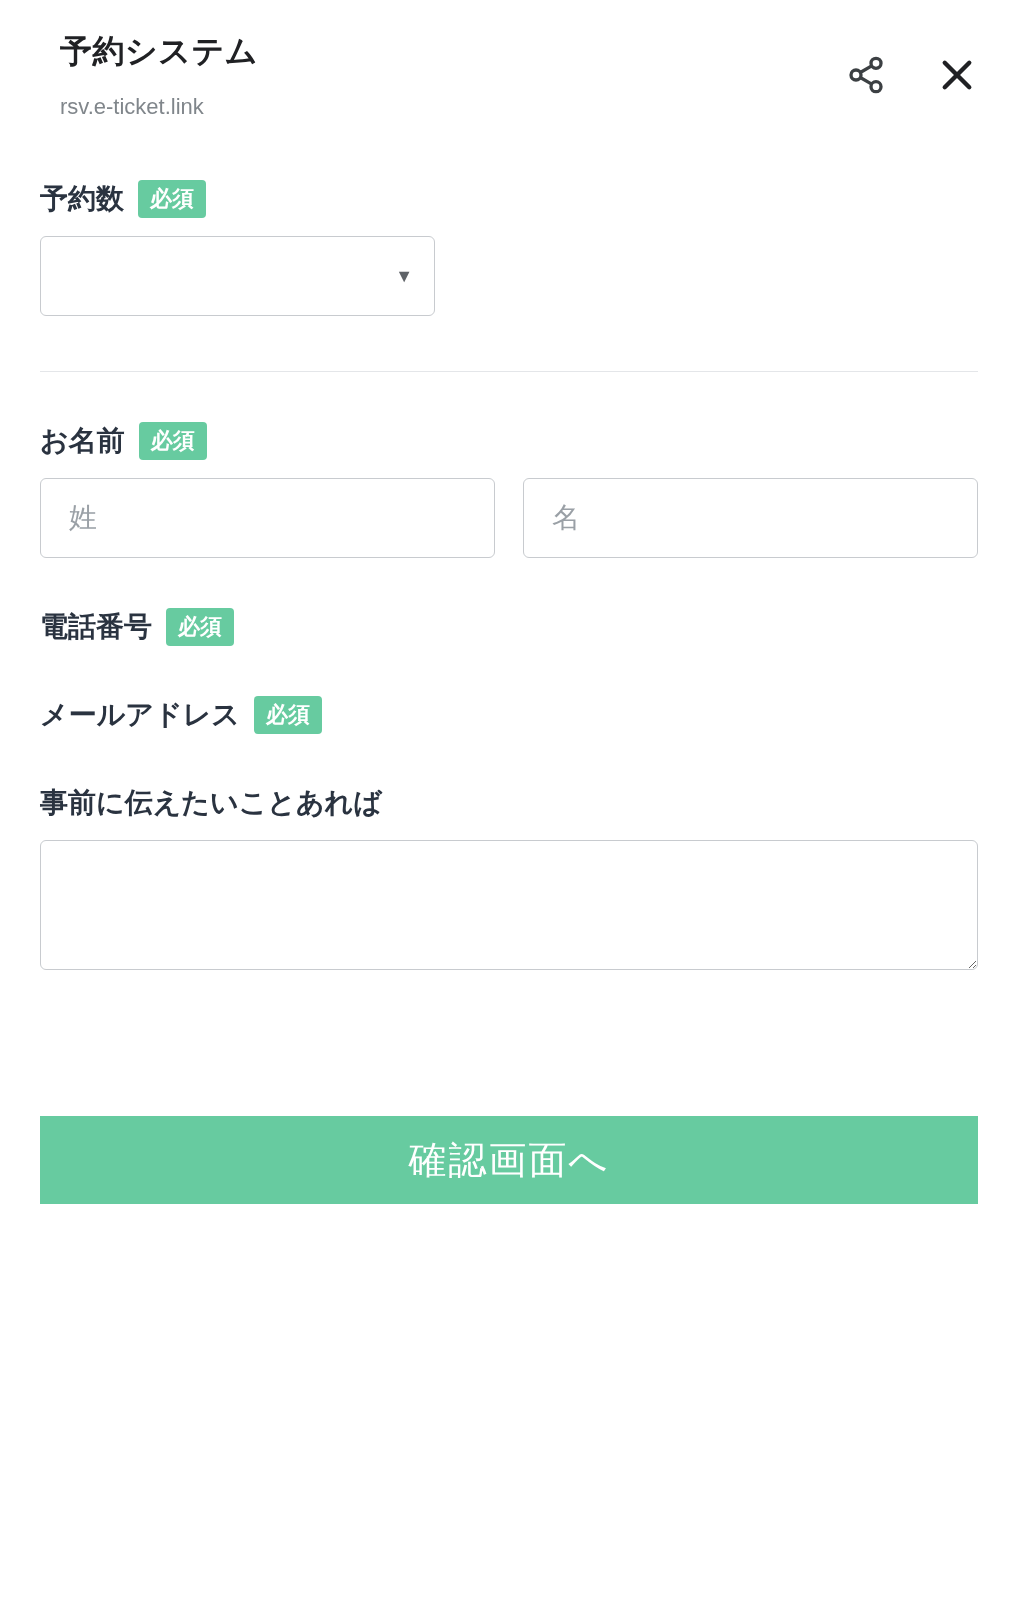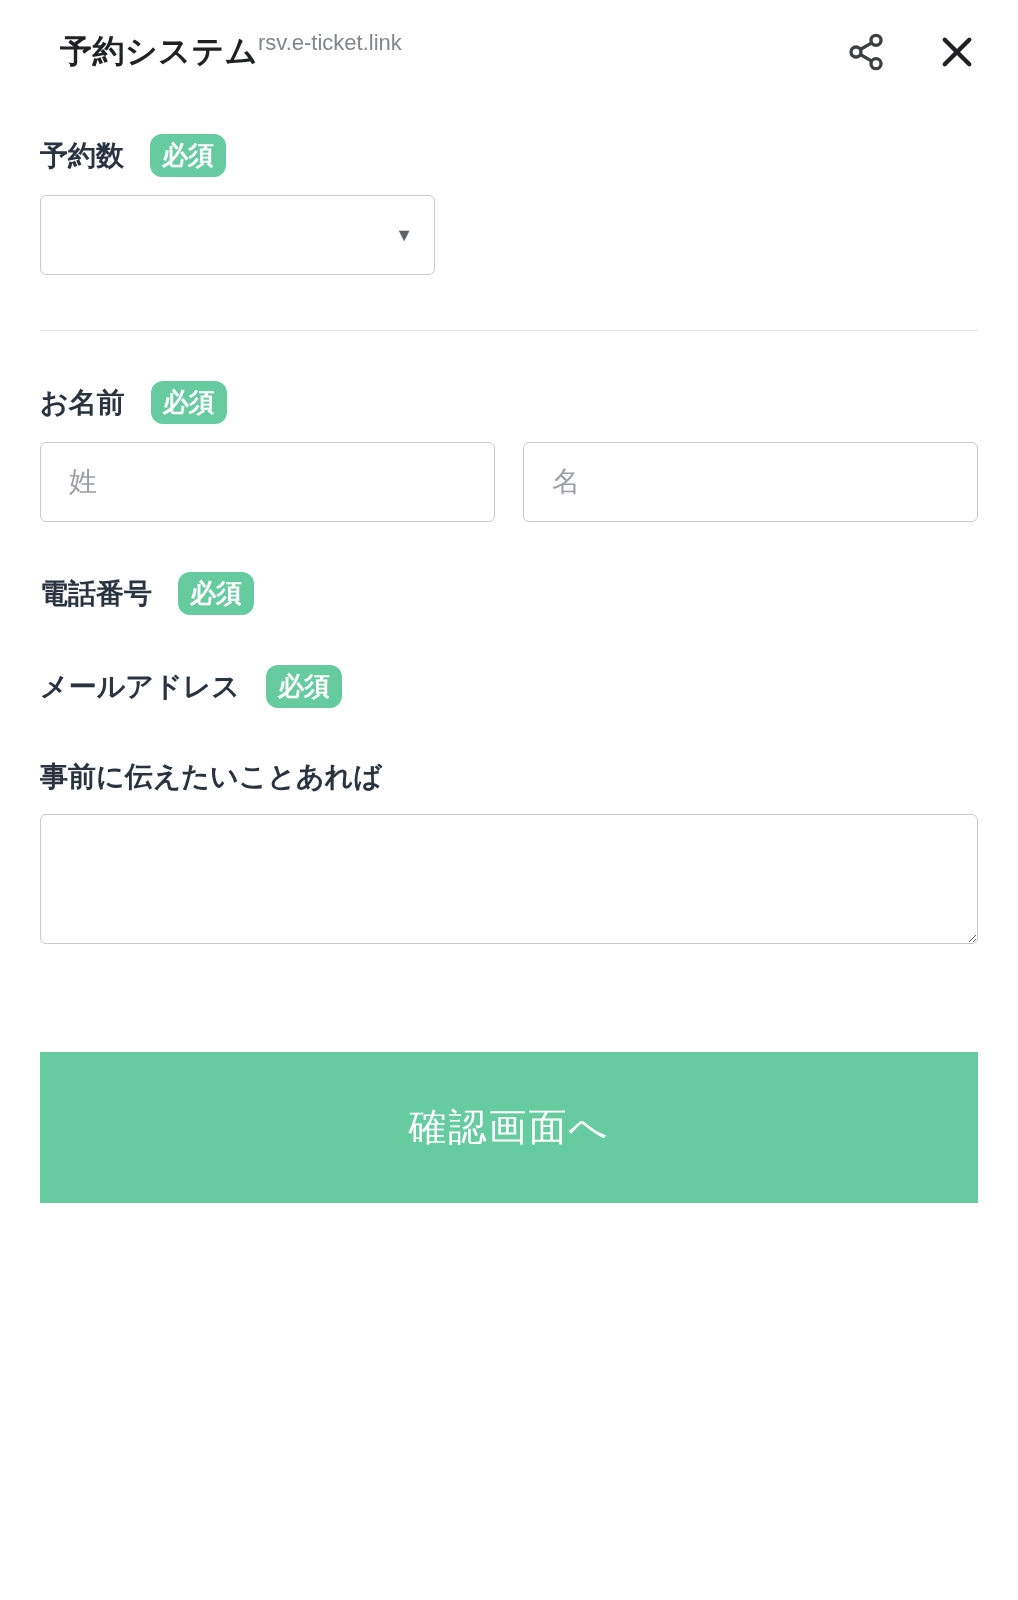--- a/index.html
+++ b/index.html
@@ -14,32 +14,32 @@
       height: 1600px;
     }
     .header {
       display: flex;
       align-items: center;
       justify-content: space-between;
       padding: 30px 40px 20px 60px;
     }
     .header-left {
       display: flex;
-      flex-direction: row;
+      flex-direction: column;
     }
     .header-title {
       font-size: 32px;
       font-weight: 700;
       color: #202124;
       letter-spacing: 0.5px;
     }
     .header-subtitle {
       font-size: 22px;
       color: #80868b;
-      margin-top: 0;
+      margin-top: 20px;
     }
     .header-right {
       display: flex;
       align-items: center;
       gap: 50px;
     }
     .icon-btn {
       display: flex;
       align-items: center;
       justify-content: center;
@@ -47,35 +47,35 @@
     }
     .content {
       padding: 20px 40px;
     }
     .form-section {
       margin-top: 20px;
     }
     .label-row {
       display: flex;
       align-items: center;
-      gap: 26px;
+      gap: 14px;
       margin-bottom: 18px;
     }
     .field-label {
       font-size: 28px;
       font-weight: 700;
       color: #2a3340;
     }
     .required-badge {
       background: #67cba0;
       color: #ffffff;
-      font-size: 26px;
+      font-size: 22px;
       font-weight: 600;
       padding: 4px 12px;
-      border-radius: 12px;
+      border-radius: 4px;
     }
     .select-wrapper {
       position: relative;
       width: 395px;
     }
     select {
       width: 100%;
       height: 80px;
       border: 1px solid #c8cbcf;
       border-radius: 6px;
@@ -128,28 +128,28 @@
     textarea {
       height: 130px;
       padding: 20px 28px;
       resize: both;
     }
     .form-group {
       margin-bottom: 50px;
     }
     .submit-button {
       width: 100%;
-      height: 151px;
+      height: 88px;
       background: #67cba0;
       color: #ffffff;
       border: none;
       font-size: 38px;
       font-weight: 400;
       cursor: pointer;
-      margin-top: 54px;
+      margin-top: 92px;
       letter-spacing: 2px;
       font-family: inherit;
     }
   </style>
 </head>
 <body>
 
 <div class="header">
   <div class="header-left">
     <div class="header-title">予約システム</div>

